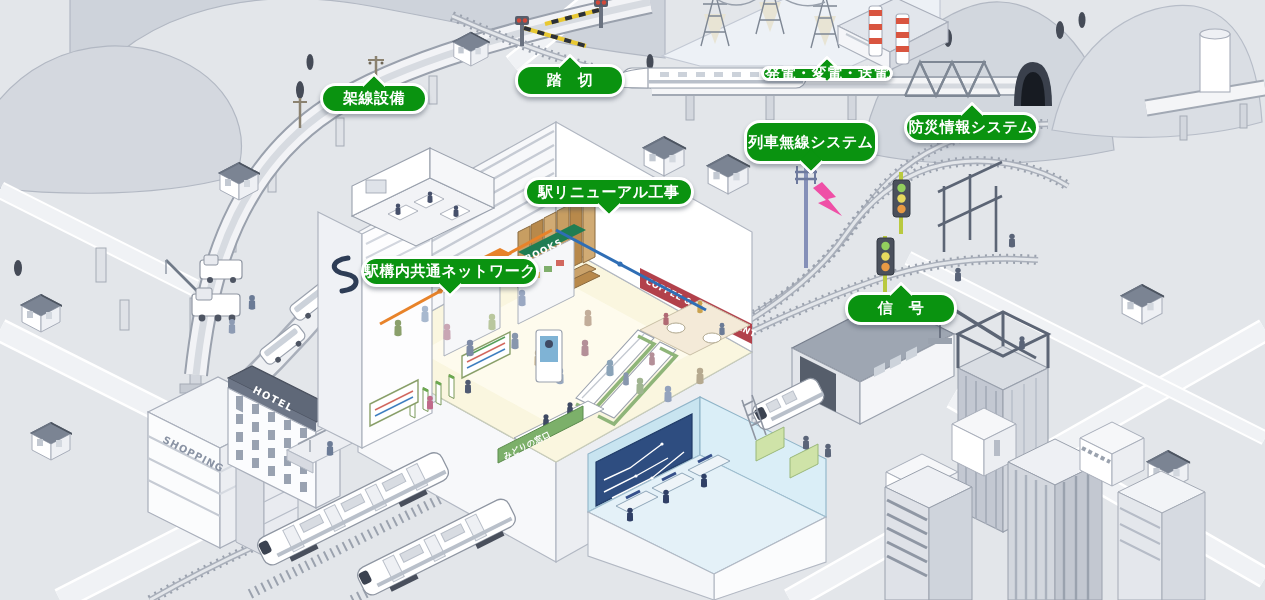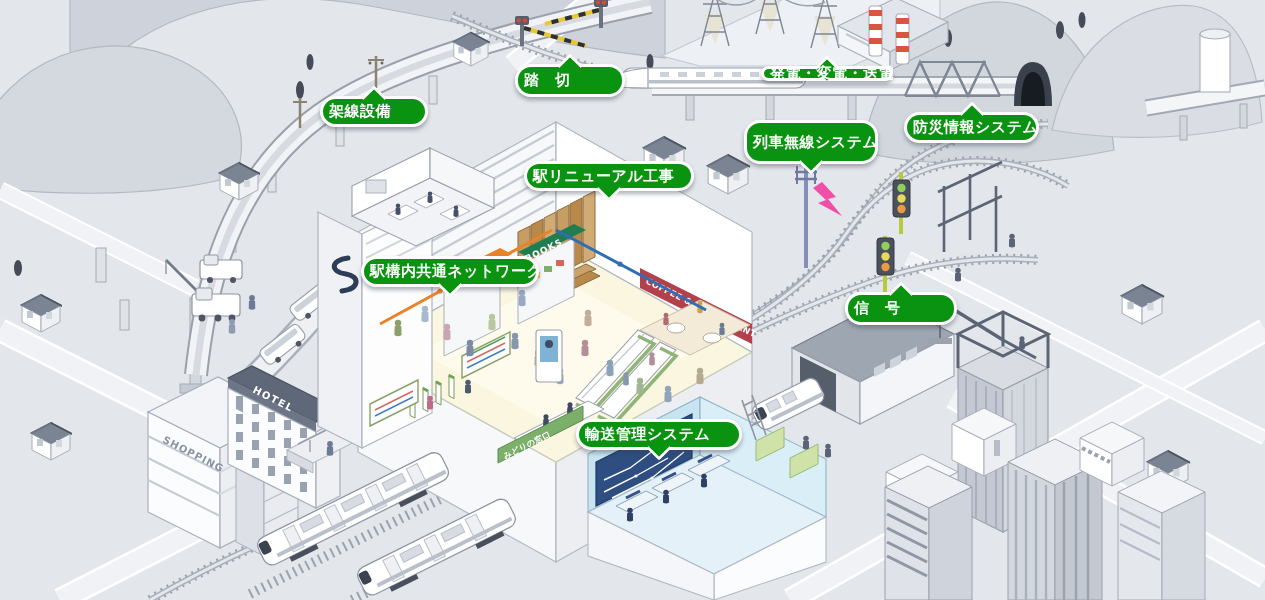--- a/index.html
+++ b/index.html
@@ -1,20 +1,20 @@
 <!DOCTYPE html>
 <html><head>
 <meta charset="utf-8">
 <style>
   html,body{margin:0;padding:0;background:#cfd3da;}
   #stage{position:relative;width:1265px;height:600px;overflow:hidden;
     background:#e3e6ea;font-family:"DejaVu Sans","Liberation Sans",sans-serif;}
   #scene{position:absolute;left:0;top:0;}
   .callout{position:absolute;box-sizing:border-box;background:#0a9310;color:#fff;
-    border:3px solid #fff;border-radius:16px;display:flex;align-items:center;
+    border:3px solid #fff;border-radius:16px;display:flex;align-items:center;justify-content:center;
     font-weight:bold;font-size:15px;letter-spacing:.5px;line-height:1;
     box-shadow:0 3px 4px rgba(55,65,80,.4);z-index:10;cursor:pointer;white-space:nowrap;}
   .callout .txt{position:relative;z-index:3;padding:0 6px;}
   .tail{position:absolute;left:50%;width:15px;height:15px;background:#0a9310;z-index:2;}
   .tail.up{top:-10px;transform:translateX(-50%) rotate(45deg);
     border-top:3px solid #fff;border-left:3px solid #fff;border-top-left-radius:3px;}
   .tail.down{bottom:-10px;transform:translateX(-50%) rotate(45deg);
     border-bottom:3px solid #fff;border-right:3px solid #fff;border-bottom-right-radius:3px;}
   text{user-select:none;}
 </style>
@@ -692,21 +692,21 @@
       <line x1="1082" y1="448" x2="1110" y2="462" stroke="#9aa2ae" stroke-width="4" stroke-dasharray="4 3"></line>
     </g>
   </g>
 
   <g>
     <rect x="1200" y="34" width="30" height="58" fill="#ffffff" stroke="#a8aeba" stroke-width="1.1"></rect>
     <ellipse cx="1215" cy="34" rx="15" ry="5" fill="#eef0f4" stroke="#a8aeba" stroke-width="1.1"></ellipse>
   </g>
 </svg>
 
-<div class="callout" style="left:320px;top:96px;width:108px;height:31px">
+<div class="callout" style="left:320px;top:83px;width:108px;height:31px">
   <span class="tail up"></span>
   <span class="txt">架線設備</span>
 </div>
 
 <div class="callout" style="left:515px;top:64px;width:110px;height:33px">
   <span class="tail up"></span>
   <span class="txt">踏　切</span>
 </div>
 
 <div class="callout" style="left:761px;top:66px;width:132px;height:15px">
@@ -717,33 +717,29 @@
 <div class="callout" style="left:744px;top:120px;width:134px;height:44px">
   <span class="tail down"></span>
   <span class="txt">列車無線システム</span>
 </div>
 
 <div class="callout" style="left:904px;top:112px;width:135px;height:31px">
   <span class="tail up"></span>
   <span class="txt">防災情報システム</span>
 </div>
 
-<div class="callout" style="left:524px;top:161px;width:170px;height:30px">
+<div class="callout" style="left:524px;top:177px;width:170px;height:30px">
   <span class="tail down"></span>
   <span class="txt">駅リニューアル工事</span>
 </div>
 
 <div class="callout" style="left:361px;top:256px;width:178px;height:31px">
   <span class="tail down"></span>
   <span class="txt">駅構内共通ネットワーク</span>
 </div>
 
 <div class="callout" style="left:845px;top:292px;width:112px;height:33px">
   <span class="tail up"></span>
   <span class="txt">信　号</span>
 </div>
 
-<div class="callout" style="left:576px;top:419px;width:166px;height:31px">
-  <span class="tail down"></span>
-  <span class="txt">輸送管理システム</span>
-</div>
 
 </div>
 
 </body></html>

